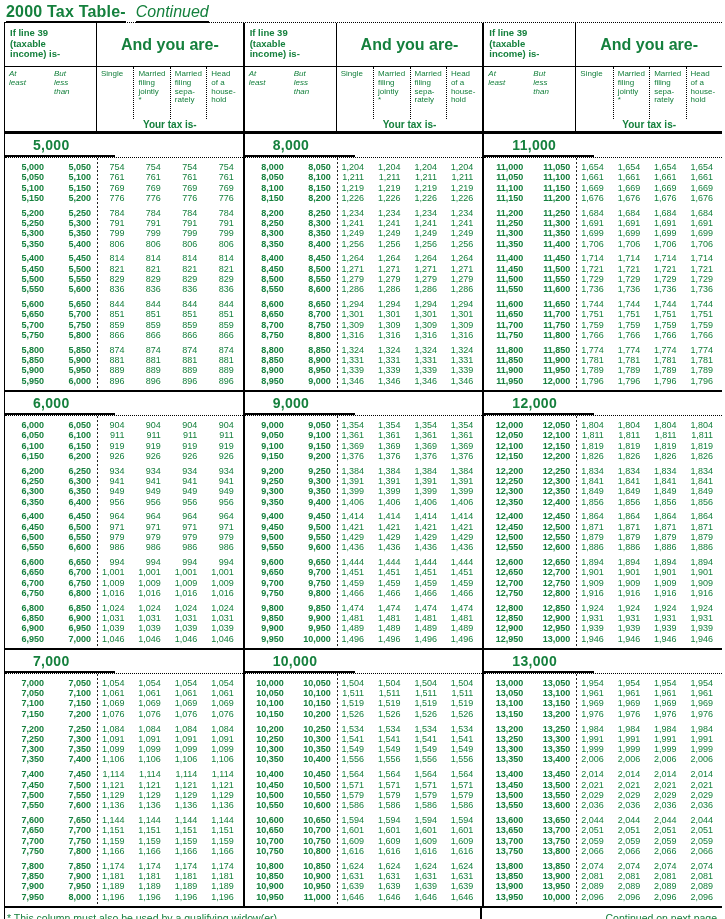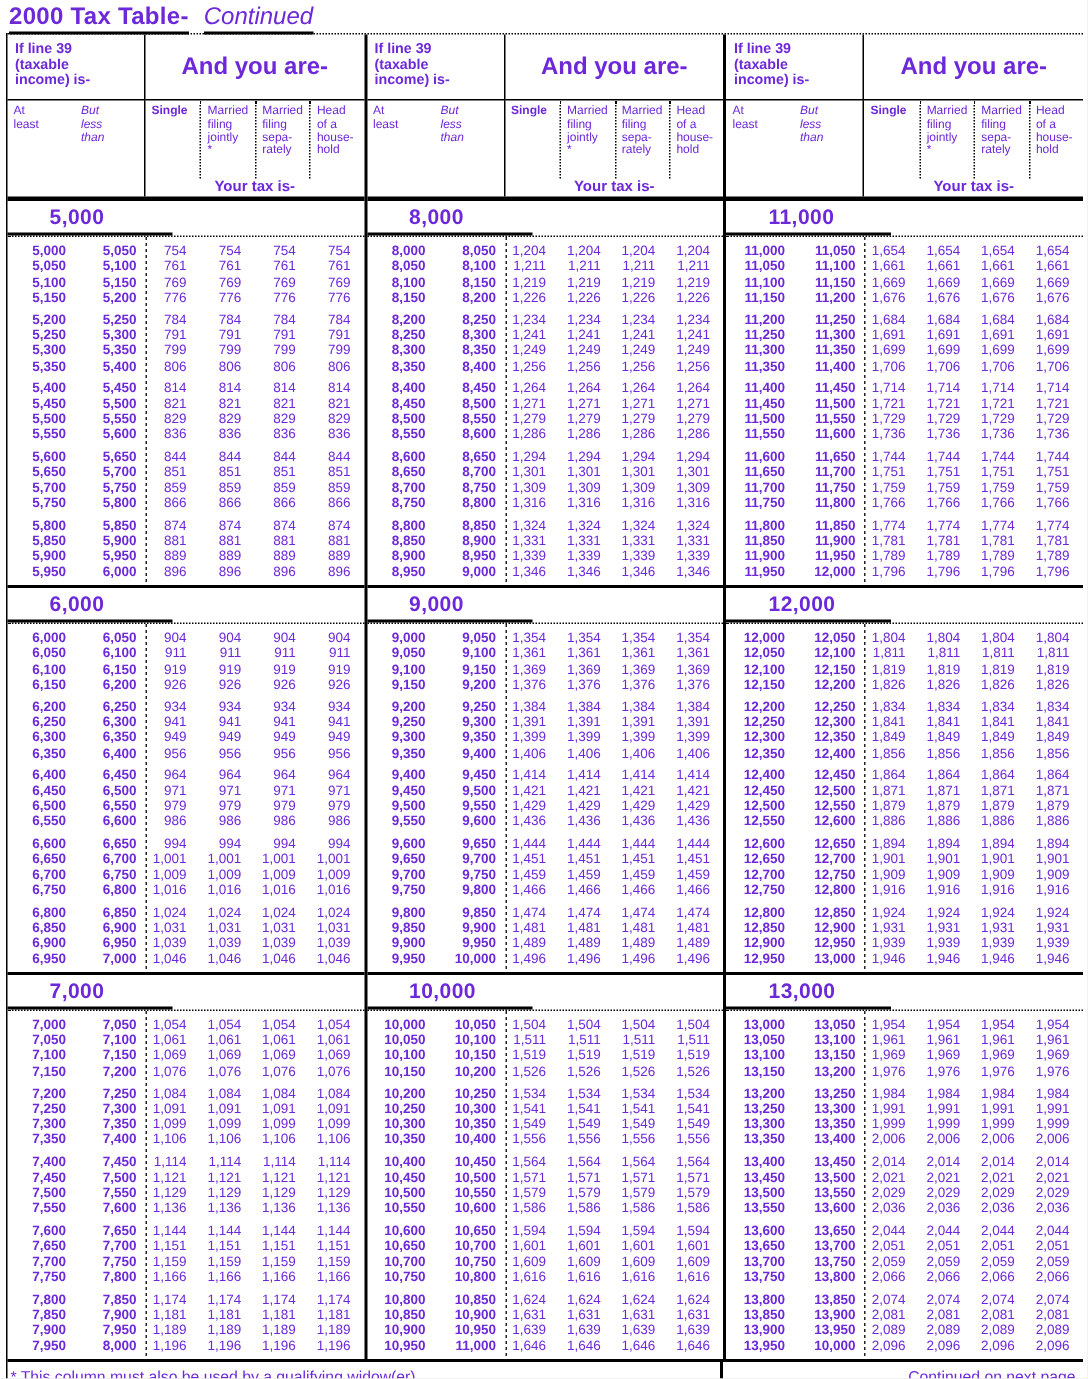--- a/index.html
+++ b/index.html
@@ -1,18 +1,18 @@
 <!DOCTYPE html>
 <html><head>
 <meta charset="utf-8">
 <style>
   html,body { margin:0; padding:0; background:#e8e8e8; }
   .page {
     width:725px; height:919px; box-sizing:border-box; margin:0 auto;
-    background:#ffffff; color:#6d28d9;
+    background:#ffffff; color:#15803d;
     font-family:"Liberation Sans","DejaVu Sans",sans-serif;
     padding:2px 3px 0 4px; overflow:hidden;
   }
   .title-row { font-size:16px; line-height:18px; padding:1px 0 1px 2px; }
   .t-bold { font-weight:bold; letter-spacing:0.2px; border-bottom:2px solid #000; padding-bottom:1px; }
   .t-italic { font-style:italic; margin-left:10px; border-bottom:2px solid #000; padding-bottom:1px; }
 
   .sheet { border-left:1.5px solid #000; }
   .table { display:flex; border-top:1.5px dotted #000; }
   .panel { flex:1 1 0; min-width:0; }
@@ -29,24 +29,24 @@
     border-right:1.5px solid #000; border-bottom:1.5px solid #000;
     font-weight:bold; font-size:9.5px; line-height:10.5px;
     padding:5px 2px 0 5px; white-space:pre-line;
   }
   .h-youare {
     grid-column:3/7; grid-row:1; border-bottom:1.5px solid #000;
     font-weight:bold; font-size:16px;
     display:flex; align-items:center; justify-content:center;
   }
   .hc { font-size:8px; line-height:8.8px; padding:3px 1px 0 4px; white-space:pre-line; }
-  .hc.c1 { grid-column:1; grid-row:2/4; }
+  .hc.c1 { grid-column:1; grid-row:2/4;font-style:italic; }
   .hc.c2 { grid-column:2; grid-row:2/4; border-right:1.5px solid #000;font-style:italic; }
   .hc.st { grid-row:2; border-left:1px dotted #000; }
-  .hc.st.s1 { border-left:none;font-weight:bold; }
+  .hc.st.s1 { border-left:none; }
   .h-yourtax { grid-column:3/7; grid-row:3; font-weight:bold; font-size:10px; text-align:center; }
 
   .sec-band { border-bottom:1px dotted #000; padding-top:2px; }
   .section:not(:first-child) .sec-band { border-top:2.5px solid #000; }
   .sec-underline { width:110px; border-bottom:2px solid #000; padding:0 0 1px 28px; box-sizing:border-box; }
   .sec-label { font-weight:bold; font-size:14px; letter-spacing:0.3px; }
 
   .sec-rows { position:relative; padding:4px 0 4px 0; }
   .sec-rows::before {
     content:""; position:absolute; left:92px; top:0; bottom:0; width:1px;

